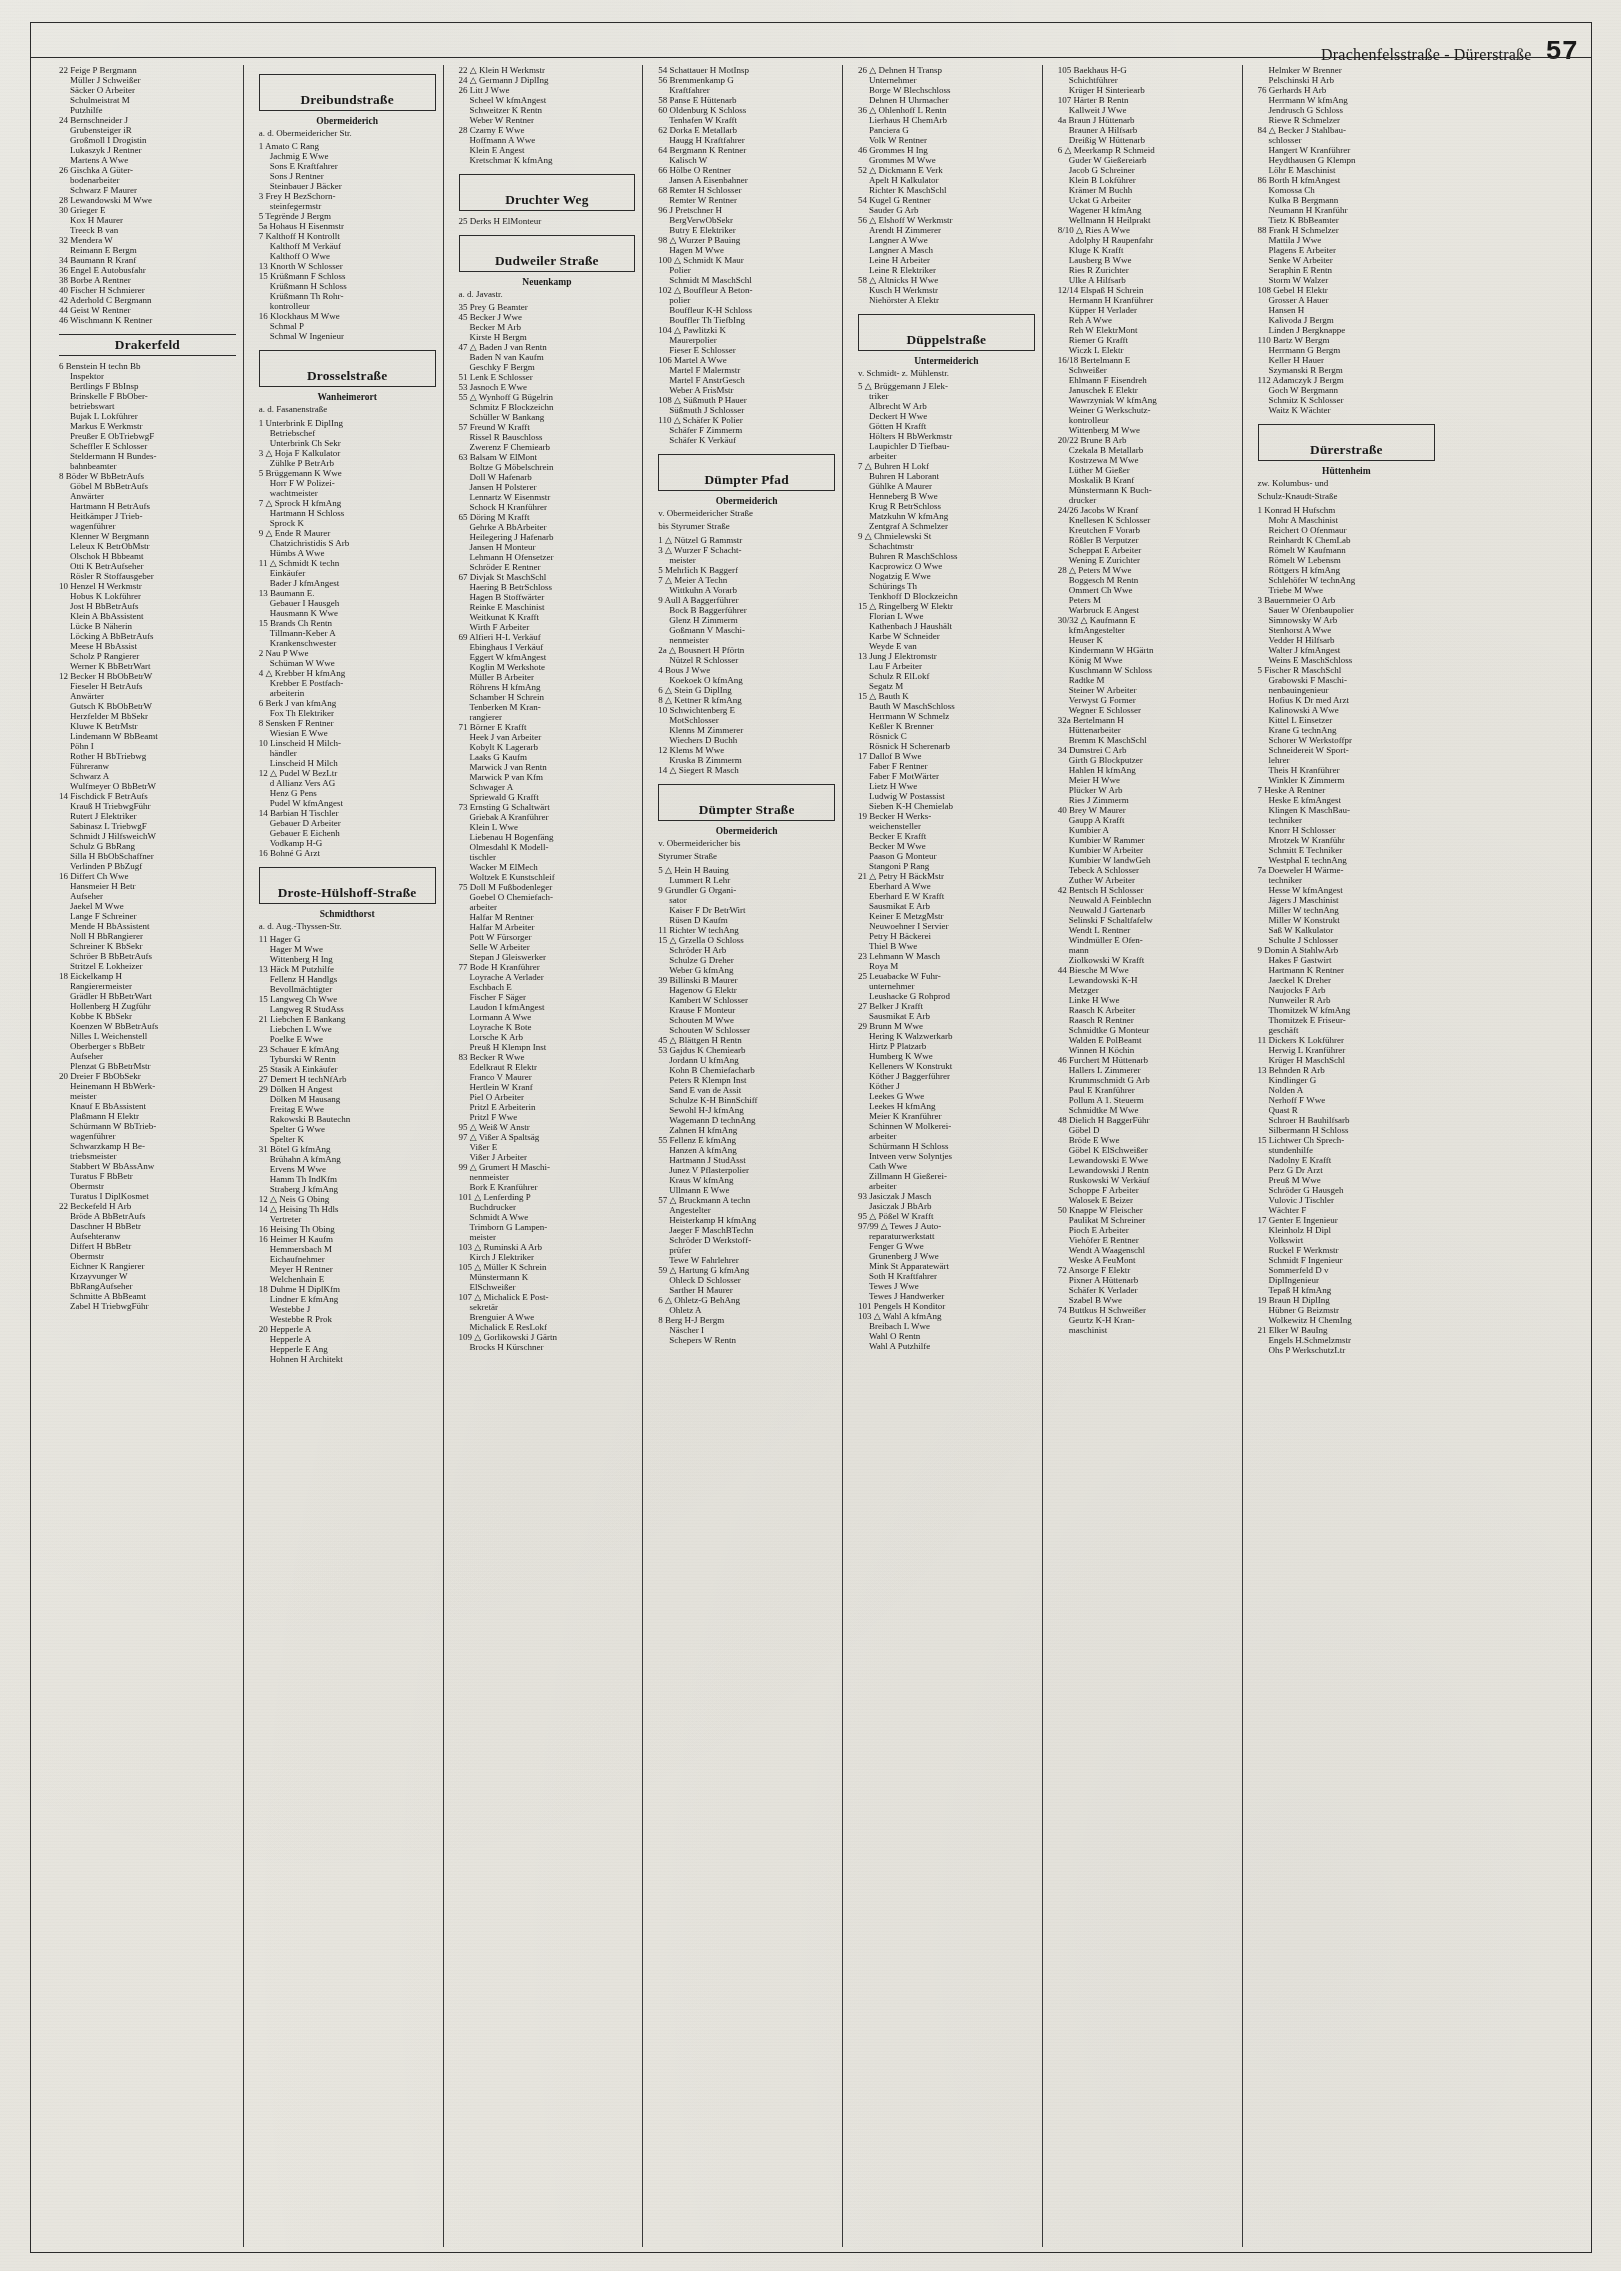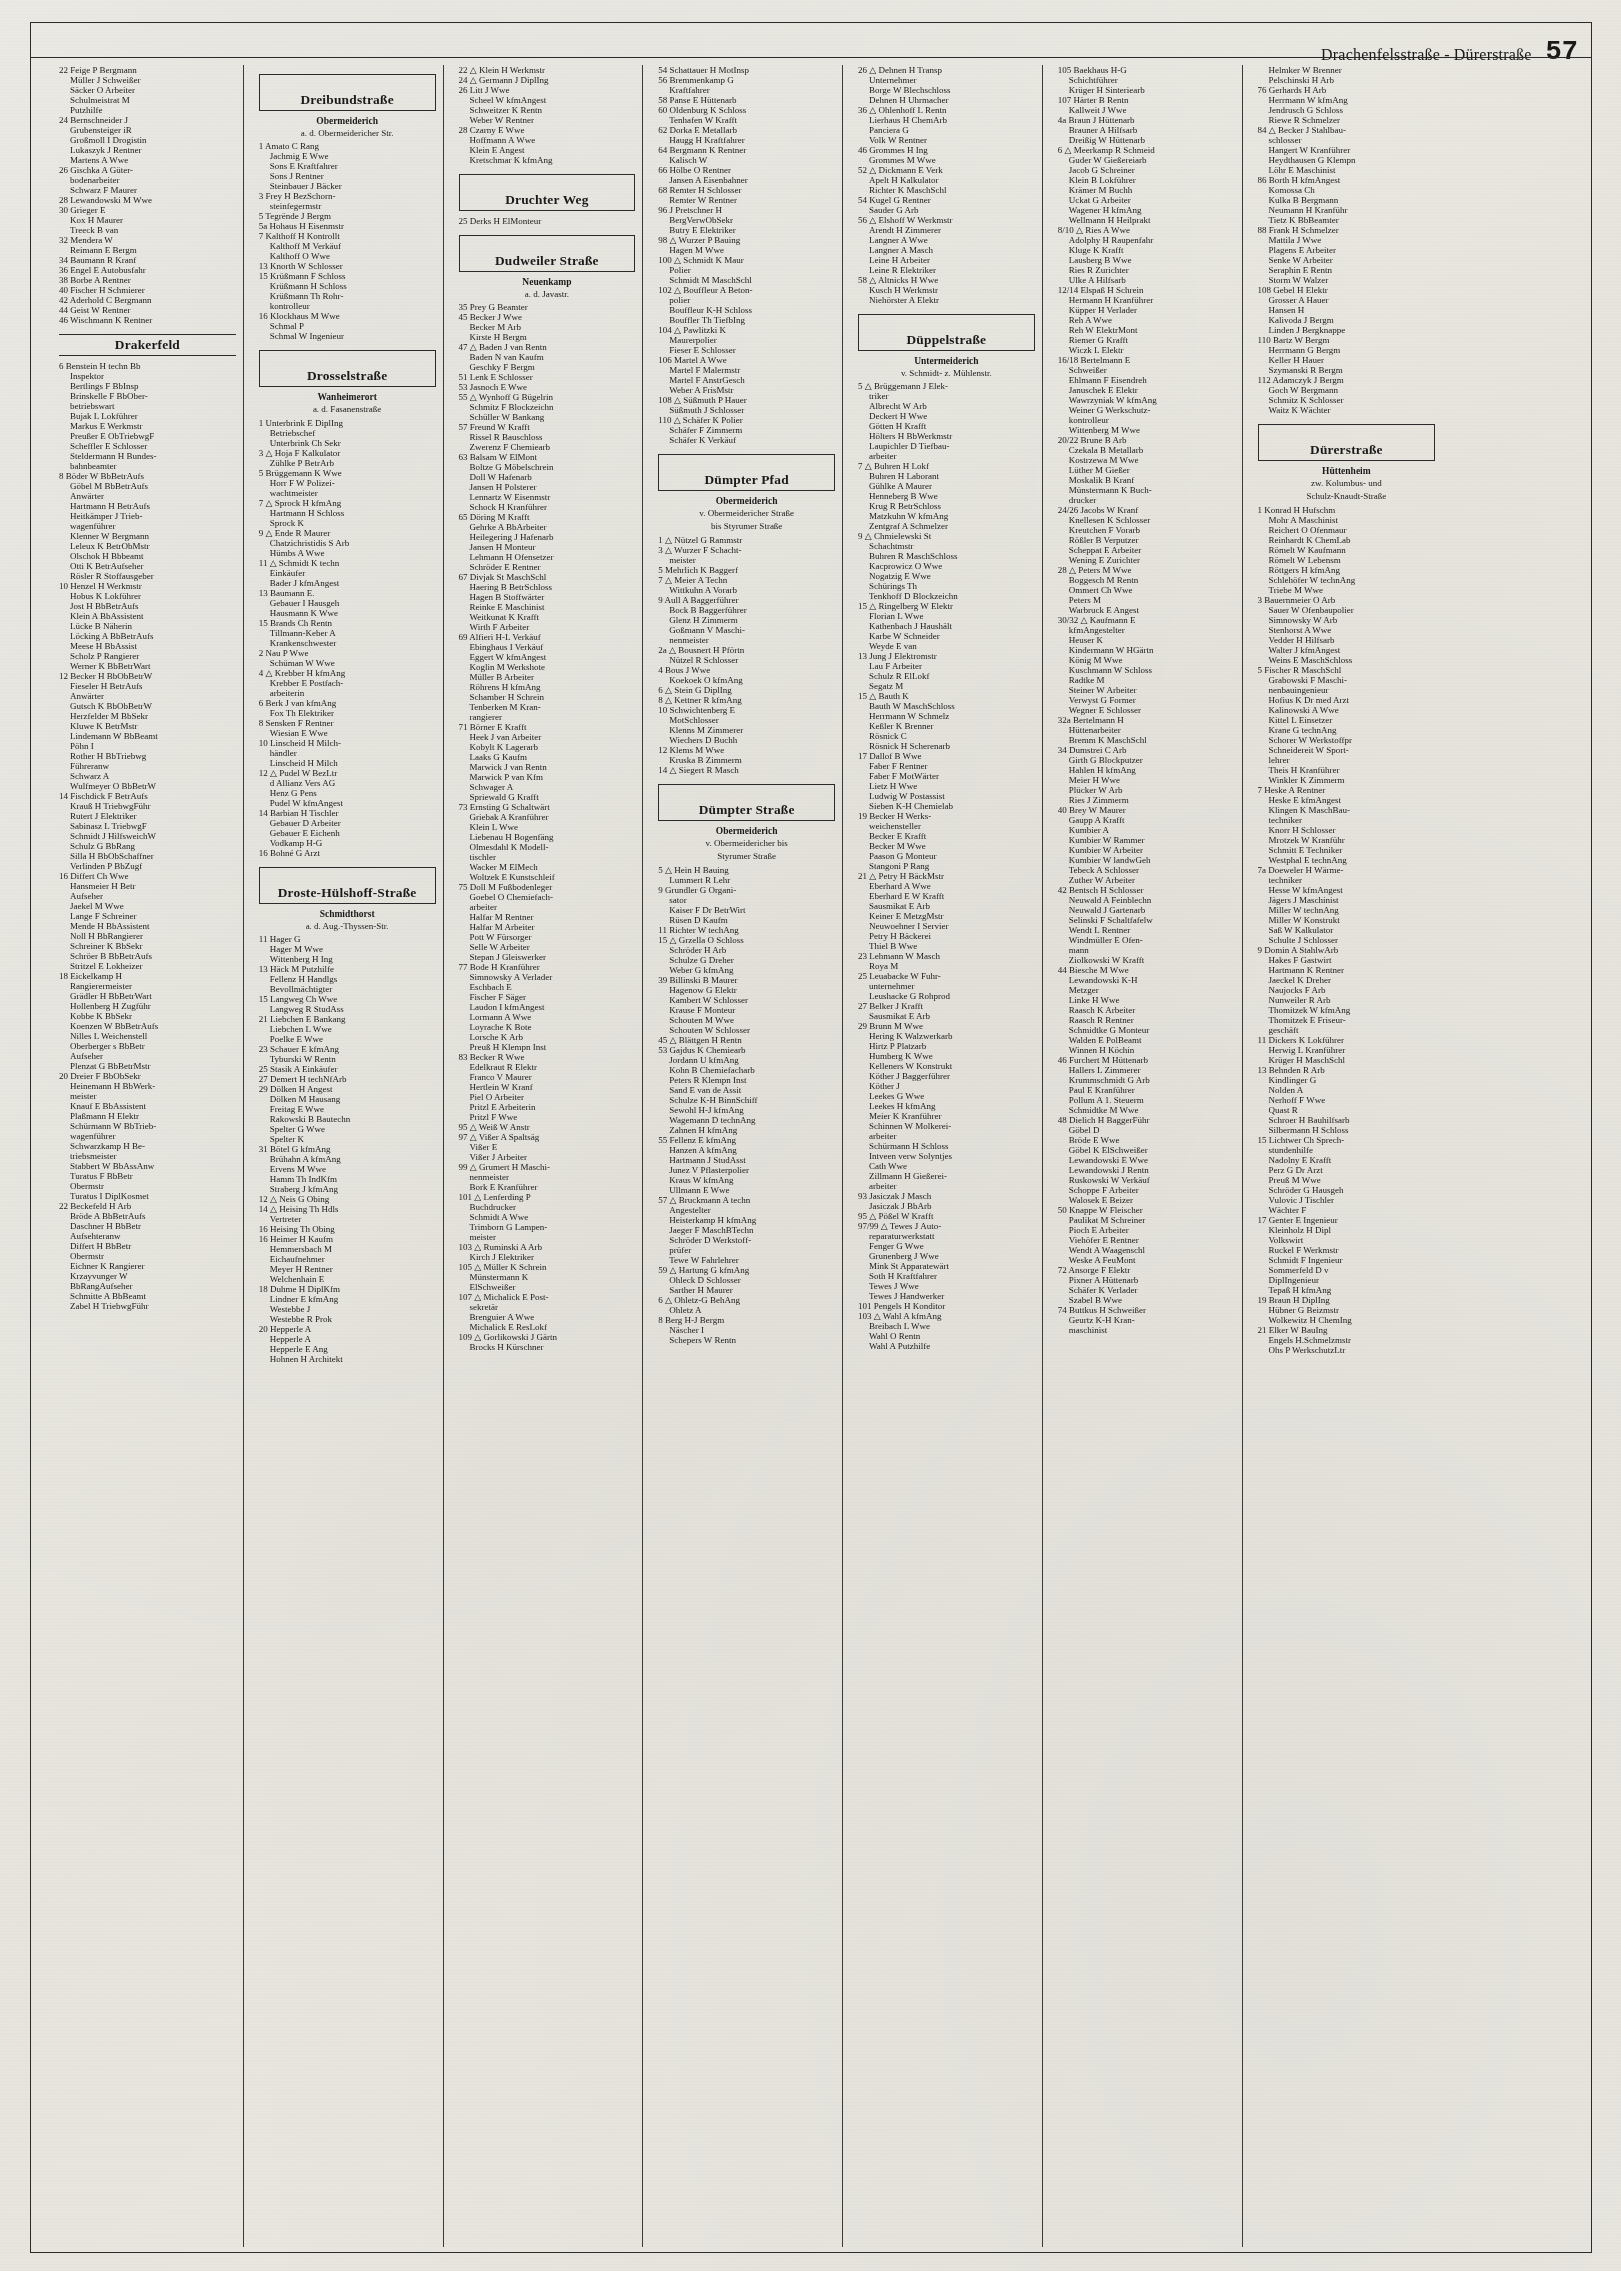--- a/index.html
+++ b/index.html
@@ -89,21 +89,21 @@
     padding:5px 2px;
   }
   .sub{
     text-align:center;
     font-weight:bold;
     font-size:9.5px;
     margin:3px 0 1px 0;
     line-height:11px;
   }
   .subi{
-    text-align:center;
+    text-align:left;
     font-size:9px;
     margin:0 0 3px 0;
     line-height:10.4px;
   }
 </style>
 </head>
 <body>
 
 <div class="paper"></div>
 <div class="page"></div>
@@ -433,21 +433,21 @@
       <div class="entry cont">Woltzek E Kunstschleif</div>
       <div class="entry">75 Doll M Fußbodenleger</div>
       <div class="entry cont">Goebel O Chemiefach-</div>
       <div class="entry cont">arbeiter</div>
       <div class="entry cont">Halfar M Rentner</div>
       <div class="entry cont">Halfar M Arbeiter</div>
       <div class="entry cont">Pott W Fürsorger</div>
       <div class="entry cont">Selle W Arbeiter</div>
       <div class="entry cont">Stepan J Gleiswerker</div>
       <div class="entry">77 Bode H Kranführer</div>
-      <div class="entry cont">Simnowsky A Verlader</div>
+      <div class="entry cont">Loyrache A Verlader</div>
       <div class="entry cont">Eschbach E</div>
       <div class="entry cont">Fischer F Säger</div>
       <div class="entry cont">Laudon I kfmAngest</div>
       <div class="entry cont">Lormann A Wwe</div>
       <div class="entry cont">Loyrache K Bote</div>
       <div class="entry cont">Lorsche K Arb</div>
       <div class="entry cont">Preuß H Klempn Inst</div>
       <div class="entry">83 Becker R Wwe</div>
       <div class="entry cont">Edelkraut R Elektr</div>
       <div class="entry cont">Franco V Maurer</div>

